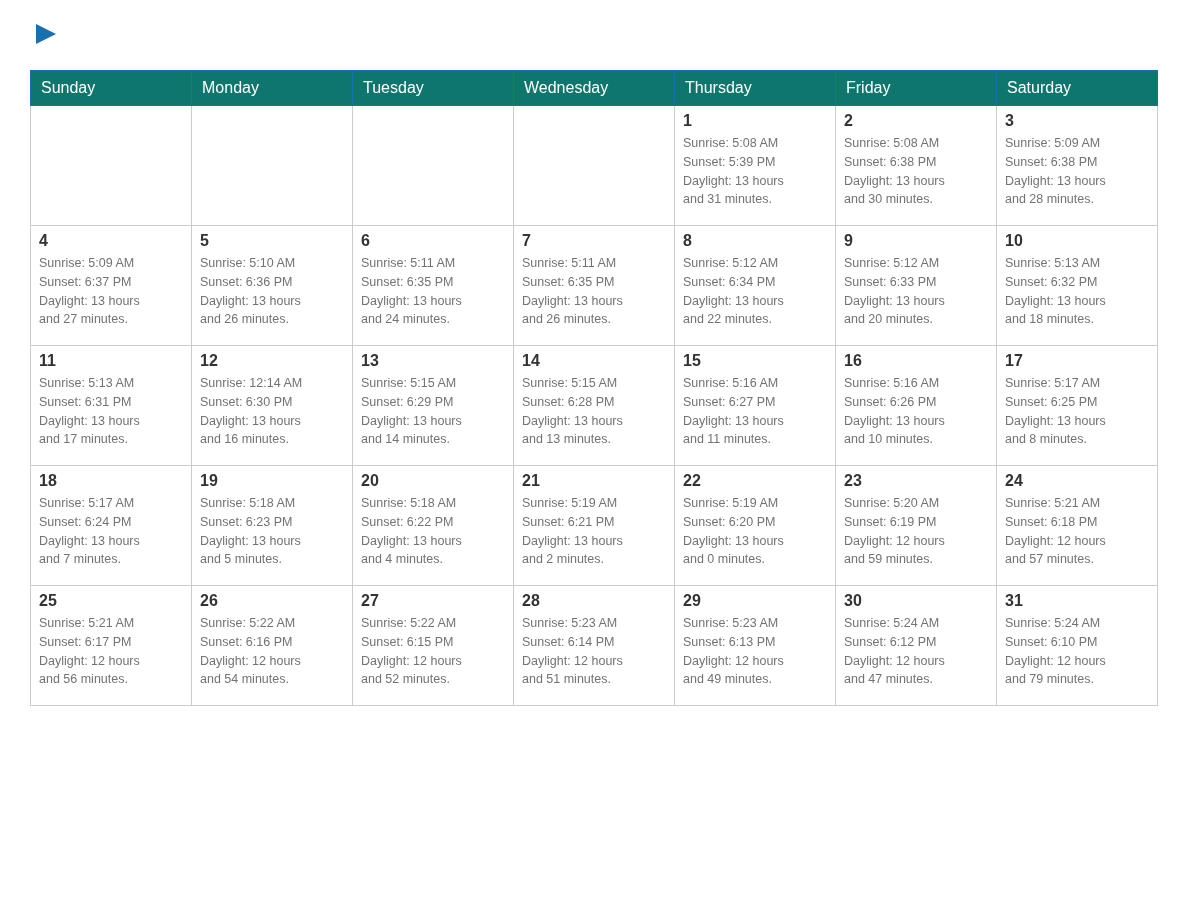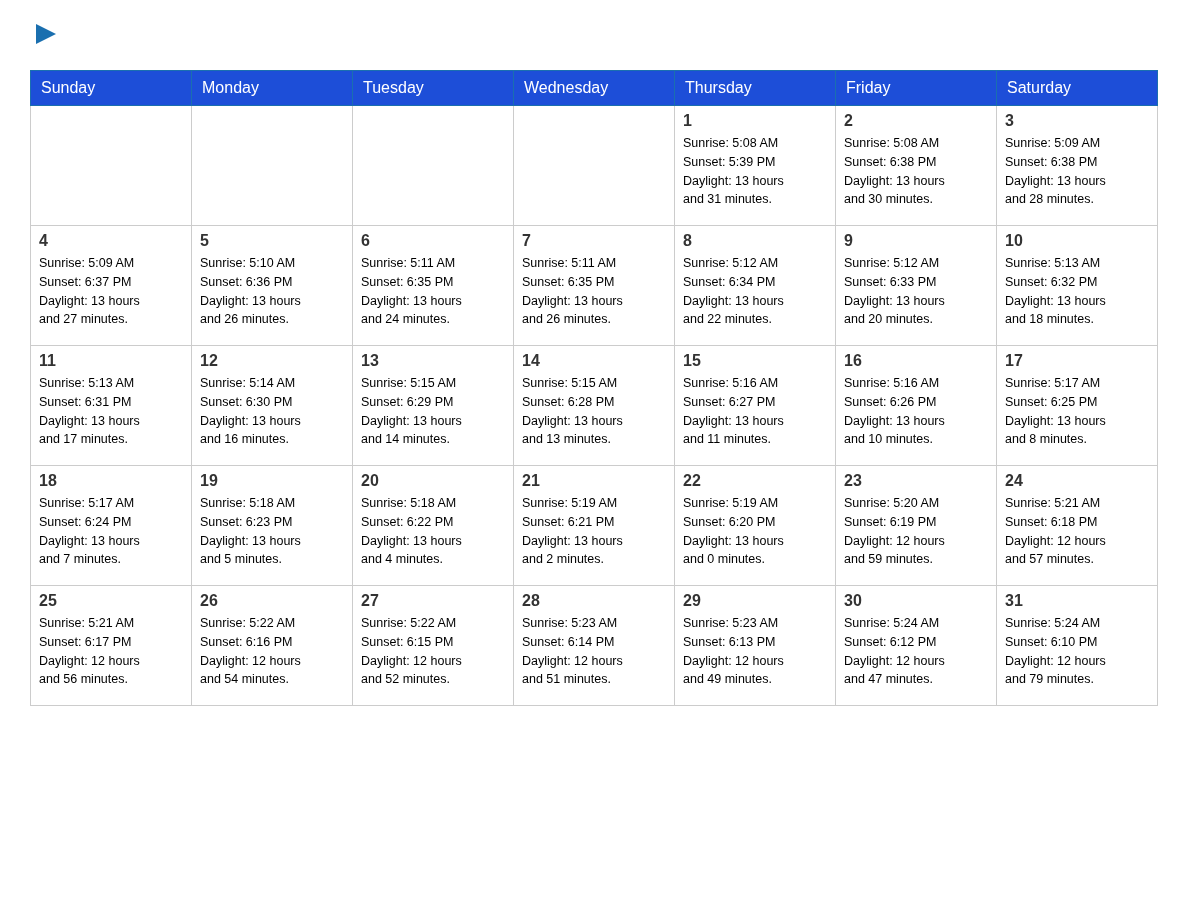--- a/index.html
+++ b/index.html
@@ -30,21 +30,21 @@
       font-size: 22px;
       color: #555;
       margin-top: 4px;
     }
     .calendar {
       width: 100%;
       border-collapse: collapse;
       table-layout: fixed;
     }
     .calendar th {
-      background: #1d4ed8;
+      background: #0f766e;
       color: #fff;
       font-size: 16px;
       font-weight: normal;
       padding: 8px 10px;
       text-align: left;
       border: 1px solid #1a6faf;
     }
     .calendar td {
       border: 1px solid #ccc;
       vertical-align: top;
@@ -59,21 +59,21 @@
     .day-num {
       font-size: 16px;
       font-weight: bold;
       color: #333;
       display: block;
       margin-bottom: 4px;
     }
     .day-info {
       font-size: 12.5px;
       line-height: 1.5;
-      color: #000000;
+      color: #737373;
     }
     .logo-wrapper {
       display: flex;
       flex-direction: column;
       align-items: flex-start;
     }
     .logo-text-row {
       display: flex;
       align-items: center;
     }
@@ -228,21 +228,21 @@
           <div class="day-info">
             <div>Sunrise: 5:13 AM</div>
             <div>Sunset: 6:31 PM</div>
             <div>Daylight: 13 hours</div>
             <div>and 17 minutes.</div>
           </div>
         </td>
         <td>
           <span class="day-num">12</span>
           <div class="day-info">
-            <div>Sunrise: 5:14 AM</div>
+            <div>Sunrise: 12:14 AM</div>
             <div>Sunset: 6:30 PM</div>
             <div>Daylight: 13 hours</div>
             <div>and 16 minutes.</div>
           </div>
         </td>
         <td>
           <span class="day-num">13</span>
           <div class="day-info">
             <div>Sunrise: 5:15 AM</div>
             <div>Sunset: 6:29 PM</div>

